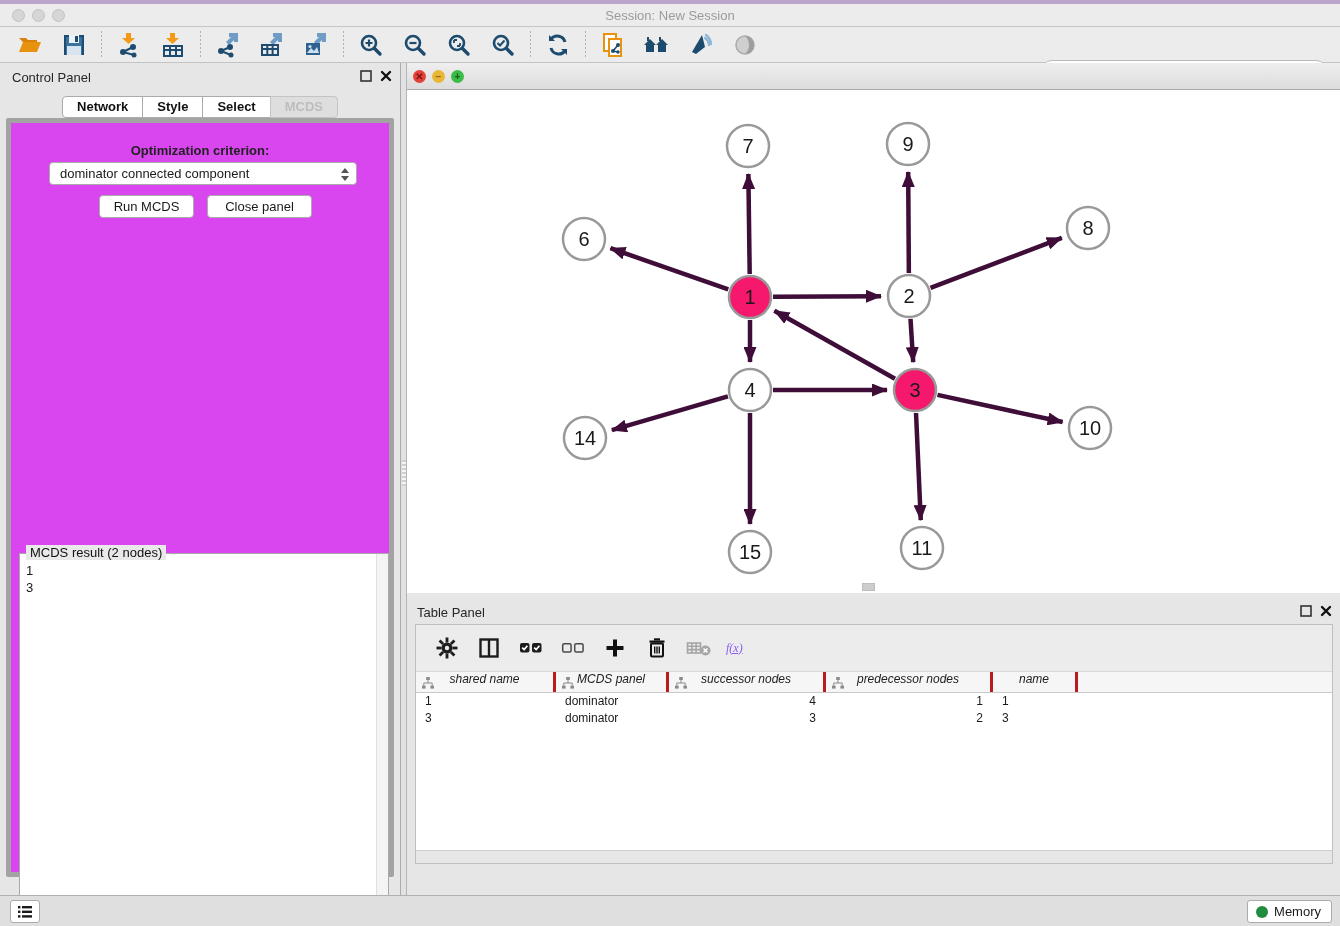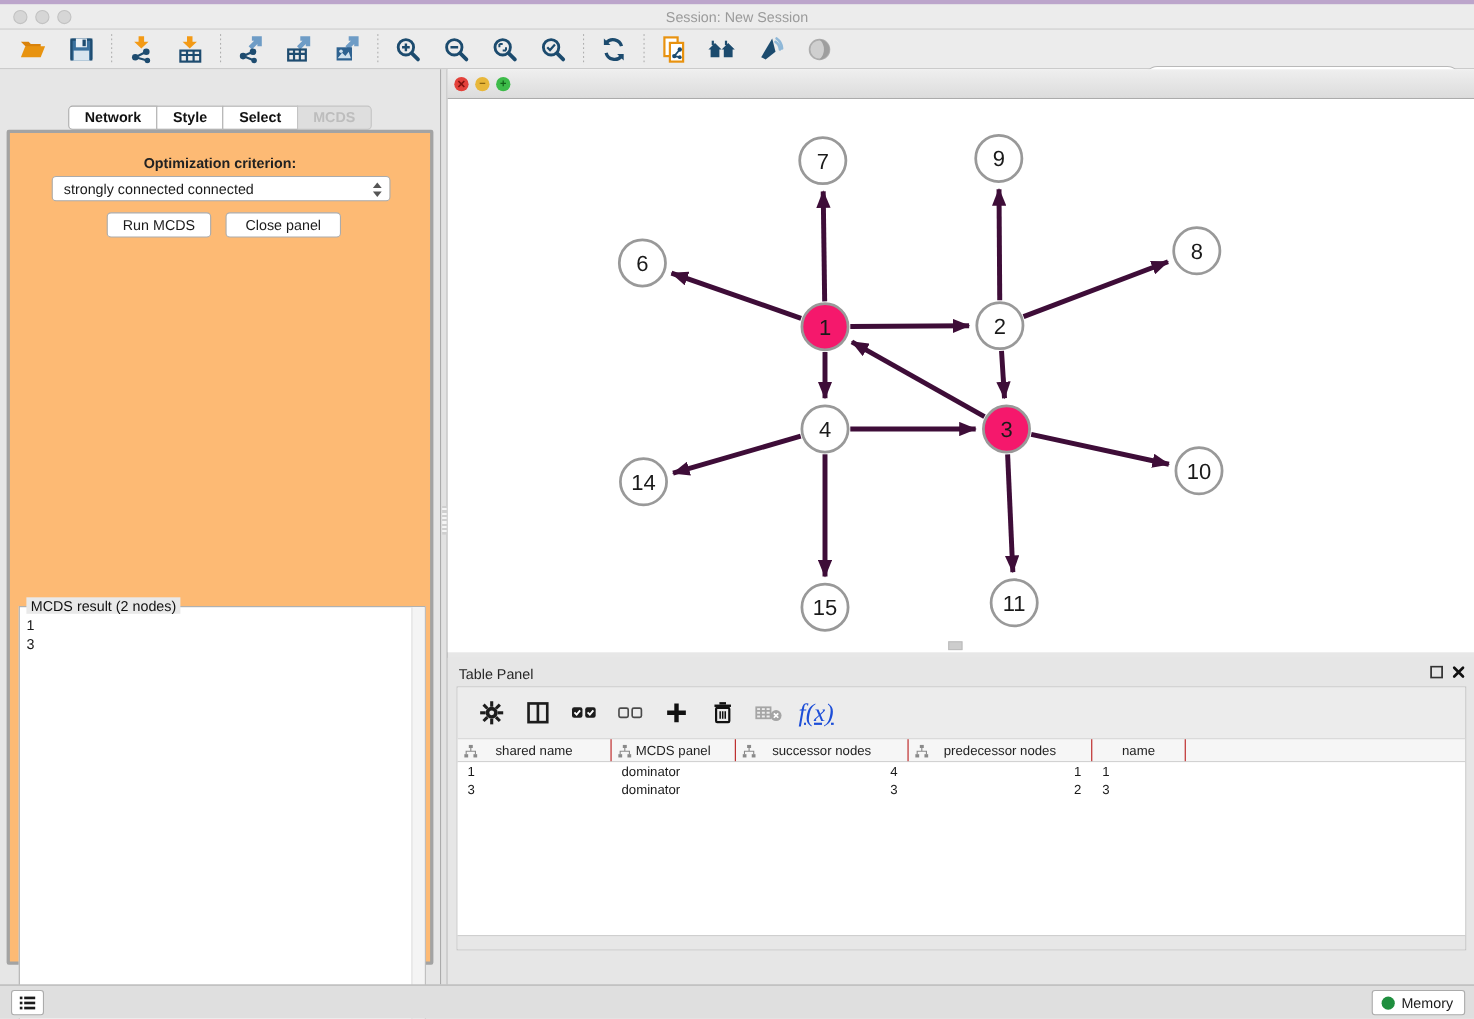--- a/index.html
+++ b/index.html
@@ -43,21 +43,21 @@
   .seg-tabs { display:flex; justify-content:center; }
   #cp-tabs { position:absolute; left:0; right:0; top:33px;align-items:center; }
   .seg-tab { height:22px; line-height:20px; padding:0 14px; font-size:13px;
     background:#fff; border:1px solid #ABABAB; margin-left:-1px; color:#111;
     font-weight:bold; }
   .seg-tab:first-child { border-radius:4px 0 0 4px; margin-left:0; }
   .seg-tab:last-child { border-radius:0 4px 4px 0; }
   .seg-tab.selected { background:#DEDEDE; color:#BDBDBD; border-color:#C4C4C4; }
 
   #cp-box { position:absolute; left:6px; right:6px; top:55px; bottom:18px;
-    background:#fdba74; border:3px solid #a3a3a3; border-radius:2px; }
+    background:#d946ef; border:5px solid #a3a3a3; border-radius:2px; }
   #opt-label { position:absolute; left:0; right:0; top:20px; text-align:center;
     font-size:13px; font-weight:bold; color:#222; }
   #criterion-select { position:absolute; left:38px; top:39px; width:308px; height:23px;
     background:#fff; border:1px solid #ABABAB; border-radius:4px; font-size:13px;
     line-height:21px; padding-left:10px; }
   #criterion-select .stepper { position:absolute; right:6px; top:4px; }
   .cp-btn { position:absolute; top:72px; height:23px; background:#fff;
     border:1px solid #ABABAB; border-radius:4px; font-size:13px; font-weight:normal;
     text-align:center; line-height:21px; }
   #run-btn { left:88px; width:95px; }
@@ -87,23 +87,23 @@
 
   
   #table-panel { left:407px; top:598px; width:933px; height:297px; background:#E6E6E6; }
   #tp-inner { position:absolute; left:8px; right:7px; top:26px; height:240px;
     background:#fff; border:1px solid #BFBFBF; display:flex; flex-direction:column; }
   #tp-toolbar { height:46px; background:#ECECEC; display:flex; align-items:center;
     padding-left:10px; }
   #tp-toolbar .tbi { margin:0 6px; }
   #tp-head { height:22px; background:#F6F6F6; border-top:1px solid #D8D8D8;
     border-bottom:1px solid #C9C9C9; display:flex; }
-  .th { position:relative; height:100%; border-right:1px solid #b91c1c;
-    font-size:12px; color:#222; display:flex; align-items:center;
-    justify-content:center; }
+  .th { position:relative; height:100%; border-right:3px solid #b91c1c;
+    font-size:12px; color:#222; display:flex; align-items:flex-start;
+    justify-content:center;font-style:italic; }
   .th .colicon { position:absolute; left:6px; top:5px; }
   #tp-body { flex:1; background:#fff; overflow:hidden; }
   .tr { display:flex; height:17px; font-size:12px; }
   .td { height:100%; padding-top:1px; }
   #tp-hscroll { height:13px; background:#E7E7E7; border-top:1px solid #CFCFCF; }
 
   #tp-tabs { position:absolute; left:0; right:0; top:270px; }
 
   
   #status-bar { left:0; top:895px; width:1340px; height:31px; background:#DFDFDF;
@@ -266,30 +266,41 @@
   </span>
   <span id="search-box" title="">
     <svg width="16" height="16" viewBox="0 0 16 16">
         <circle cx="6.5" cy="6.5" r="4.5" fill="none" stroke="#8A8A8A" stroke-width="1.6"></circle>
         <path d="M10 10l4 4" stroke="#8A8A8A" stroke-width="1.6"></path>
       </svg>
   </span>
 </div>
 
 <div id="control-panel" class="abs">
+  <div class="panel-header">
+    <span class="panel-title">Control Panel</span>
+    <span class="ph-icons">
+      <svg width="12" height="12" viewBox="0 0 12 12">
+          <rect x="1" y="1" width="10" height="10" fill="none" stroke="#333" stroke-width="1.6"></rect>
+        </svg>
+      <svg width="12" height="12" viewBox="0 0 12 12">
+          <path d="M2 2l8 8M10 2l-8 8" stroke="#111" stroke-width="2.4" stroke-linecap="round"></path>
+        </svg>
+    </span>
+  </div>
   <div id="cp-tabs" class="seg-tabs">
       <span class="seg-tab">Network</span>
       <span class="seg-tab">Style</span>
       <span class="seg-tab">Select</span>
       <span class="seg-tab selected">MCDS</span>
     </div>
   <div id="cp-box">
     <div id="opt-label">Optimization criterion:</div>
     <div id="criterion-select">
-      <span>strongly connected connected</span>
+      <span>dominator connected component</span>
       <svg class="stepper" width="10" height="15" viewBox="0 0 10 15">
           <path d="M5 1l4 5H1z" fill="#555"></path>
           <path d="M5 14l4-5H1z" fill="#555"></path>
         </svg>
     </div>
     <div id="run-btn" class="cp-btn">Run MCDS</div>
     <div id="closep-btn" class="cp-btn">Close panel</div>
     <div id="result-box">
       <span id="result-legend">MCDS result (2 nodes)</span>
       <div id="result-text">1
@@ -424,21 +435,21 @@
       <span class="tbi">
         <svg width="26" height="22" viewBox="0 0 26 22">
             <g stroke="#A5A5A5" stroke-width="1.6" fill="none">
               <rect x="1.5" y="6" width="13" height="10"></rect>
               <path d="M1.5 9.3h13M1.5 12.6h13M5.8 6v10M10.1 6v10"></path>
             </g>
             <circle cx="19.5" cy="13.5" r="5" fill="#A5A5A5"></circle>
             <path d="M17.5 11.5l4 4M21.5 11.5l-4 4" stroke="#fff" stroke-width="1.6"></path>
           </svg>
       </span>
-      <span class="tbi" style="font-family:'Liberation Serif',serif; font-style:italic; font-size:23px; color:#1d4ed8; width:auto;text-decoration:underline;">f(x)</span>
+      <span class="tbi" style="font-family:'Liberation Serif',serif; font-style:italic; font-size:12px; color:#8b5cf6; width:auto;text-decoration:underline;">f(x)</span>
     </div>
     <div id="tp-head">
         <div class="th" style="width: 140px;">
           <svg class="colicon" width="12" height="12" viewBox="0 0 12 12">
             <g fill="#8a8a8a">
               <rect x="4.2" y="0" width="3.6" height="3"></rect>
               <rect x="0" y="8.6" width="3.6" height="3"></rect>
               <rect x="8.4" y="8.6" width="3.6" height="3"></rect>
             </g>
             <path d="M6 3v3M1.8 8.6V6h8.4v2.6" stroke="#8a8a8a" fill="none"></path>

